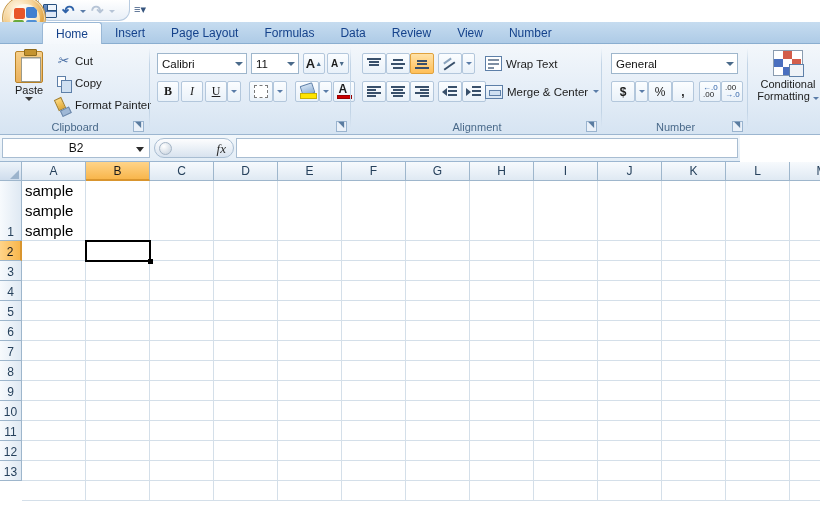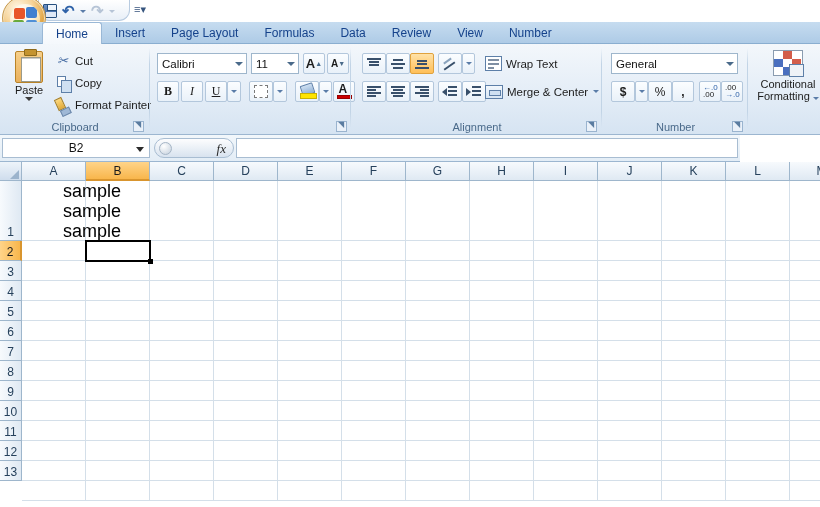--- a/index.html
+++ b/index.html
@@ -331,22 +331,22 @@
   .rowhead.sel {
     background: linear-gradient(to right, #ffd489, #f8b64c);
     border-right: 2px solid #d9952e; color: #1c1c1c;
   }
   .gridcell {
     position: absolute;
     border-right: 1px solid #d4dfe9; border-bottom: 1px solid #d4dfe9;
     background: #ffffff;
   }
   .celltext {
-    position: absolute; font-size: 18px; color: #000000;
-    line-height: 20px; white-space: nowrap; padding-left: 21px; margin-left: 20px;
+    position: absolute; font-size: 15px; color: #000000;
+    line-height: 20px; white-space: nowrap; padding-left: 3px;
   }
   .activecell {
     position: absolute; border: 2px solid #000000; background: transparent;
     pointer-events: none;
   }
   .fillhandle {
     position: absolute; width: 5px; height: 5px; background: #000000;
   }
 </style>
 </head>

